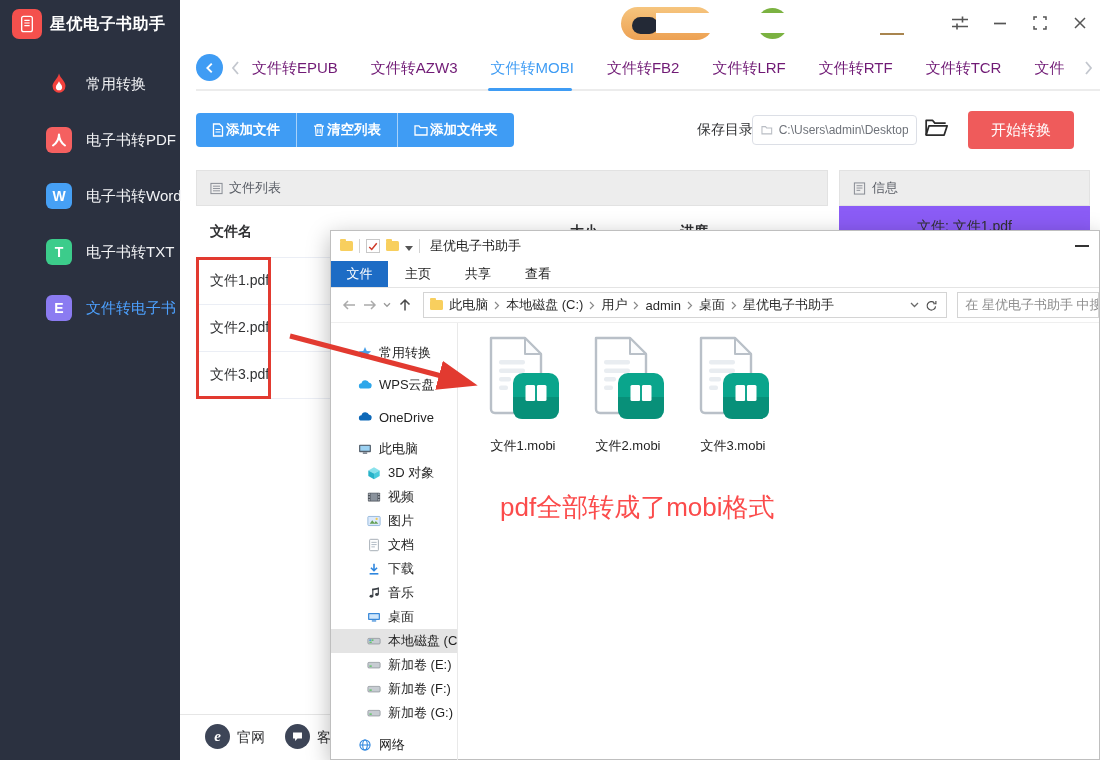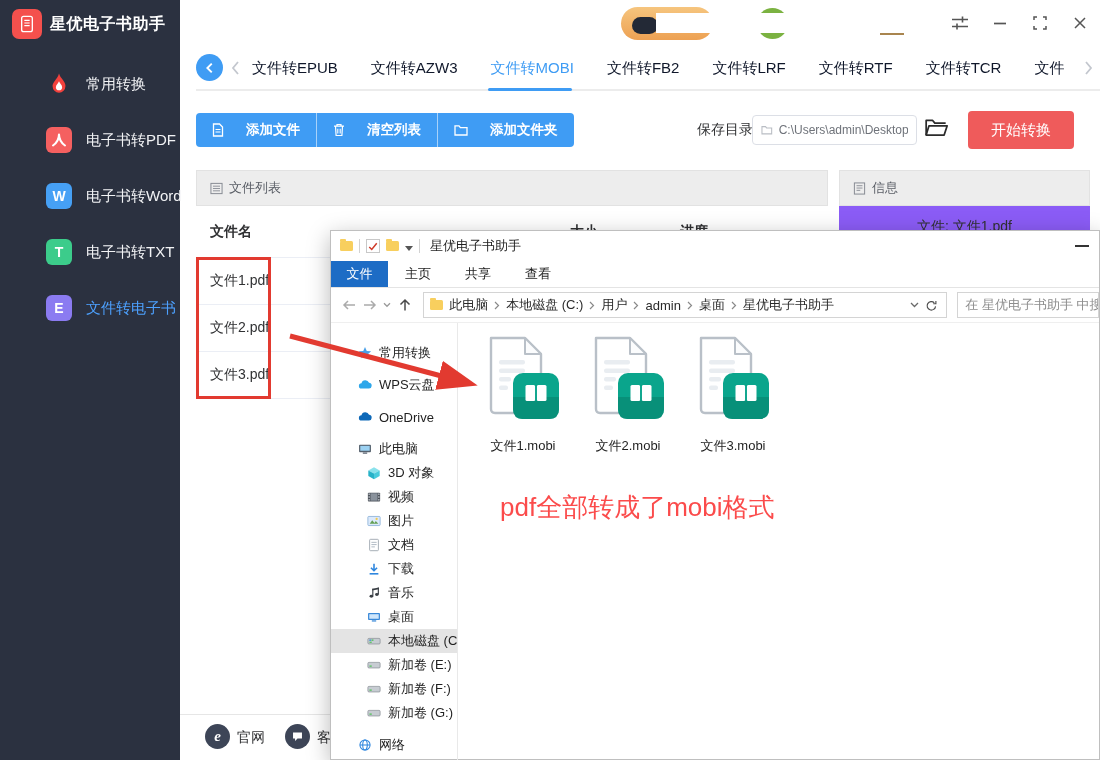--- a/index.html
+++ b/index.html
@@ -36,27 +36,27 @@
   .wc { width:24px; height:24px; display:flex; align-items:center; justify-content:center; cursor:pointer; }
 
   
   .tabbar { position:absolute; left:180px; top:48px; width:920px; height:43px; background:#fff; }
   .tab-hr { position:absolute; left:16px; right:0; bottom:0; height:2px; background:#ececec; }
   .back-btn { position:absolute; left:16px; top:6px; width:27px; height:27px; border-radius:50%;
     background:#3f9cf4; display:flex; align-items:center; justify-content:center; cursor:pointer; }
   .tab-chev-l { position:absolute; left:50px; top:12px; }
   .tab-chev-r { position:absolute; right:6px; top:12px; }
   .tabs { position:absolute; left:72px; top:0; height:41px; display:flex; align-items:center; gap:33px; }
-  .tab { font-size:15px; color:#0f172a; white-space:nowrap; cursor:pointer; }
+  .tab { font-size:15px; color:#701a75; white-space:nowrap; cursor:pointer; }
   .tab.active { color:#3f9cf4; }
   .tab-underline { position:absolute; left:308px; bottom:0; width:84px; height:3px; border-radius:2px; background:#3f9cf4; }
 
   
   .btn-group { position:absolute; left:196px; top:113px; height:34px; display:flex; background:#3f9cf4; border-radius:4px; overflow:hidden; }
-  .tb-btn { display:flex; align-items:center; gap:22px; padding:0 16px; color:#fff; font-size:13.5px; font-weight:600; cursor:pointer; }
+  .tb-btn { display:flex; align-items:center; gap:2px; padding:0 16px; color:#fff; font-size:13.5px; font-weight:600; cursor:pointer; }
   .tb-btn + .tb-btn { border-left:1px solid rgba(255,255,255,.55); }
   .savedir-label { position:absolute; left:697px; top:121px; font-size:14px; color:#303133; }
   .savedir-input { position:absolute; left:752px; top:115px; width:165px; height:30px; background:#fff;
     border:1px solid #dcdfe6; border-radius:4px; display:flex; align-items:center; padding:0 8px; gap:6px; cursor:text; }
   .savedir-input .path { font-size:12px; color:#6f737a; white-space:nowrap; overflow:hidden; }
   .browse-icon { position:absolute; left:924px; top:117px; cursor:pointer; }
   .start-btn { position:absolute; left:968px; top:111px; width:106px; height:38px; background:#ef5b5b; border-radius:4px;
     color:#fff; font-size:15px; display:flex; align-items:center; justify-content:center; cursor:pointer; }
 
   

